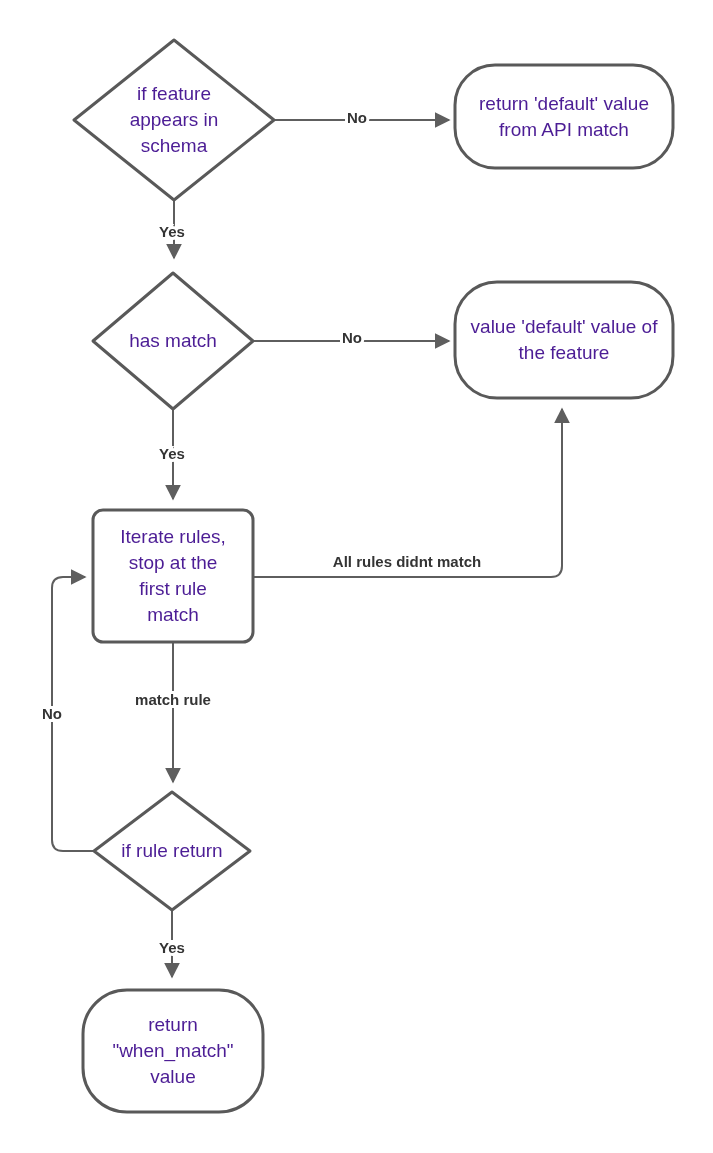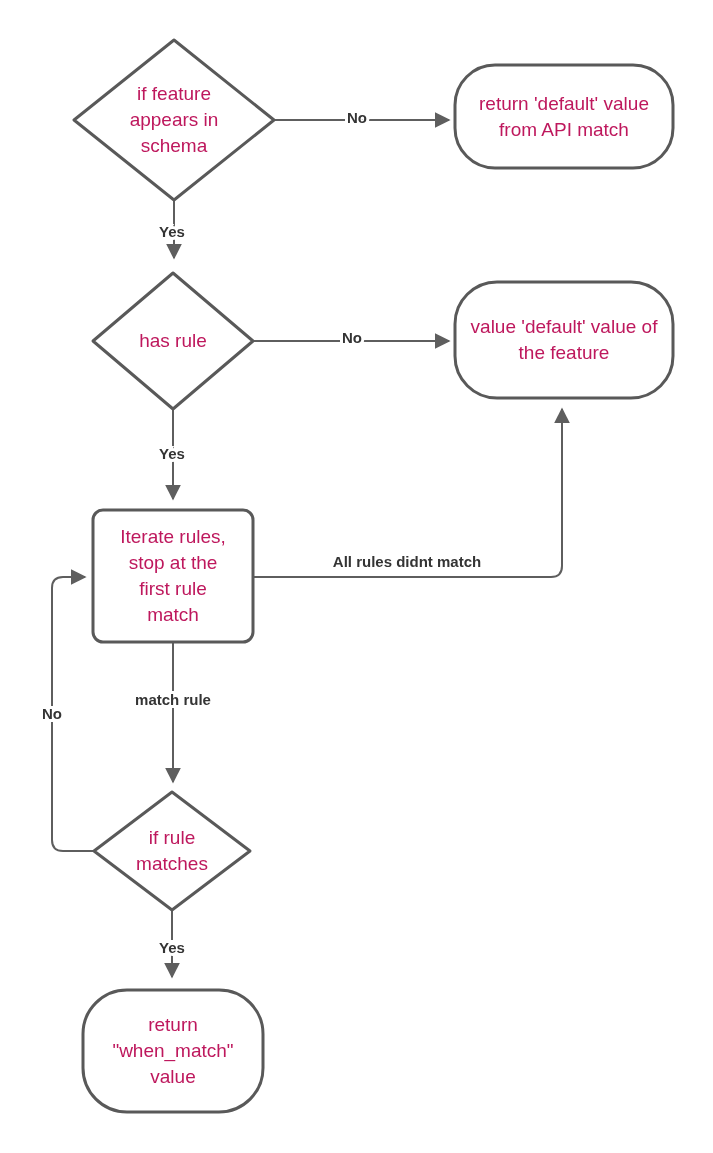--- a/index.html
+++ b/index.html
@@ -44,21 +44,21 @@
     display: flex;
     align-items: center;
     justify-content: center;
     width: 100%;
     height: 100%;
   }
   .node-label-text {
     font-family: "Liberation Sans", sans-serif;
     font-size: 19px;
     line-height: 26px;
-    color: #be185d;
+    color: #4c1d95;
     text-align: center;
   }
 </style>
 </head>
 <body>
 
 <div class="canvas">
   <svg width="713" height="1153" viewBox="0 0 713 1153" xmlns="http://www.w3.org/2000/svg">
     <defs>
       <marker id="arrow" viewBox="0 0 10 10" refX="9" refY="5" markerWidth="8" markerHeight="8" orient="auto-start-reverse">
@@ -108,42 +108,42 @@
       <rect class="node-shape" x="455" y="65" width="218" height="103" rx="40" ry="40"></rect>
       <foreignObject x="460" y="70" width="208" height="93">
         <div class="node-label-box">
           <div class="node-label-text">return 'default' value from API match</div>
         </div>
       </foreignObject>
 
       <polygon class="node-shape" points="173,273 253,341 173,409 93,341"></polygon>
       <foreignObject x="113" y="301" width="120" height="80">
         <div class="node-label-box">
-          <div class="node-label-text">has rule</div>
+          <div class="node-label-text">has match</div>
         </div>
       </foreignObject>
 
       <rect class="node-shape" x="455" y="282" width="218" height="116" rx="42" ry="42"></rect>
       <foreignObject x="460" y="287" width="208" height="106">
         <div class="node-label-box">
           <div class="node-label-text">value 'default' value of the feature</div>
         </div>
       </foreignObject>
 
       <rect class="node-shape" x="93" y="510" width="160" height="132" rx="10" ry="10"></rect>
       <foreignObject x="114" y="515" width="118" height="122">
         <div class="node-label-box">
           <div class="node-label-text">Iterate rules, stop at the first rule match</div>
         </div>
       </foreignObject>
 
       <polygon class="node-shape" points="172,792 250,851 172,910 94,851"></polygon>
       <foreignObject x="112" y="811" width="120" height="80">
         <div class="node-label-box">
-          <div class="node-label-text">if rule matches</div>
+          <div class="node-label-text">if rule return</div>
         </div>
       </foreignObject>
 
       <rect class="node-shape" x="83" y="990" width="180" height="122" rx="44" ry="44"></rect>
       <foreignObject x="103" y="995" width="140" height="112">
         <div class="node-label-box">
           <div class="node-label-text">return "when_match" value</div>
         </div>
       </foreignObject>
 

